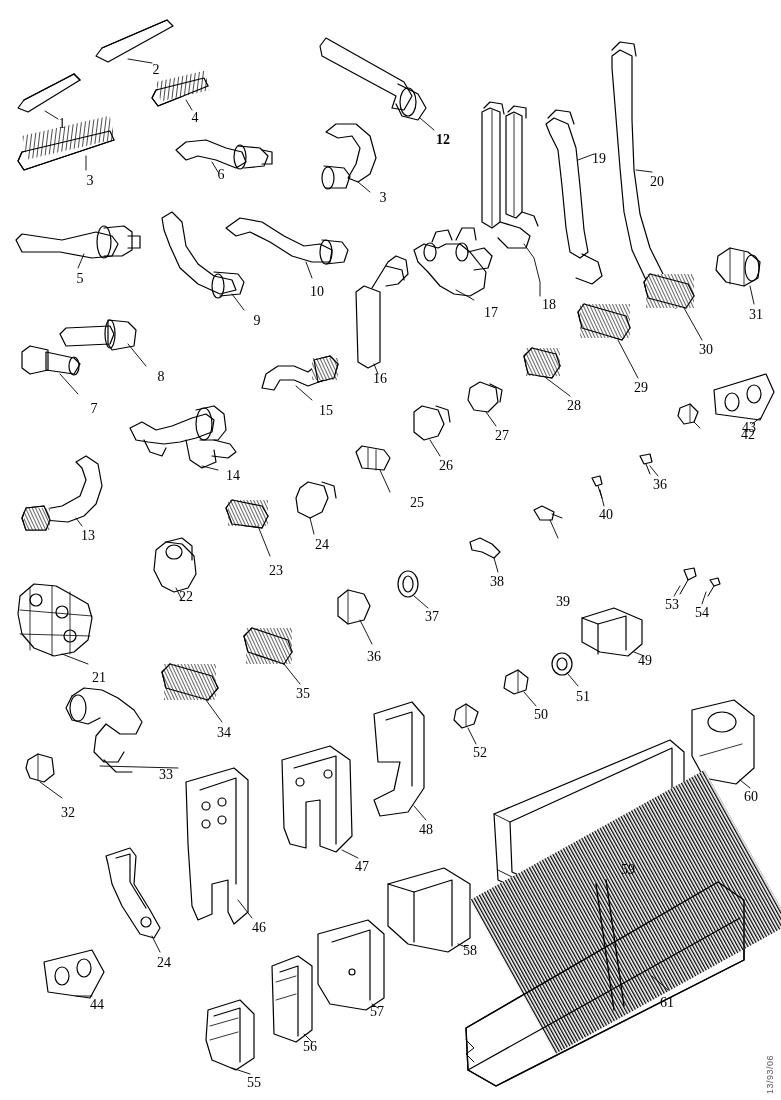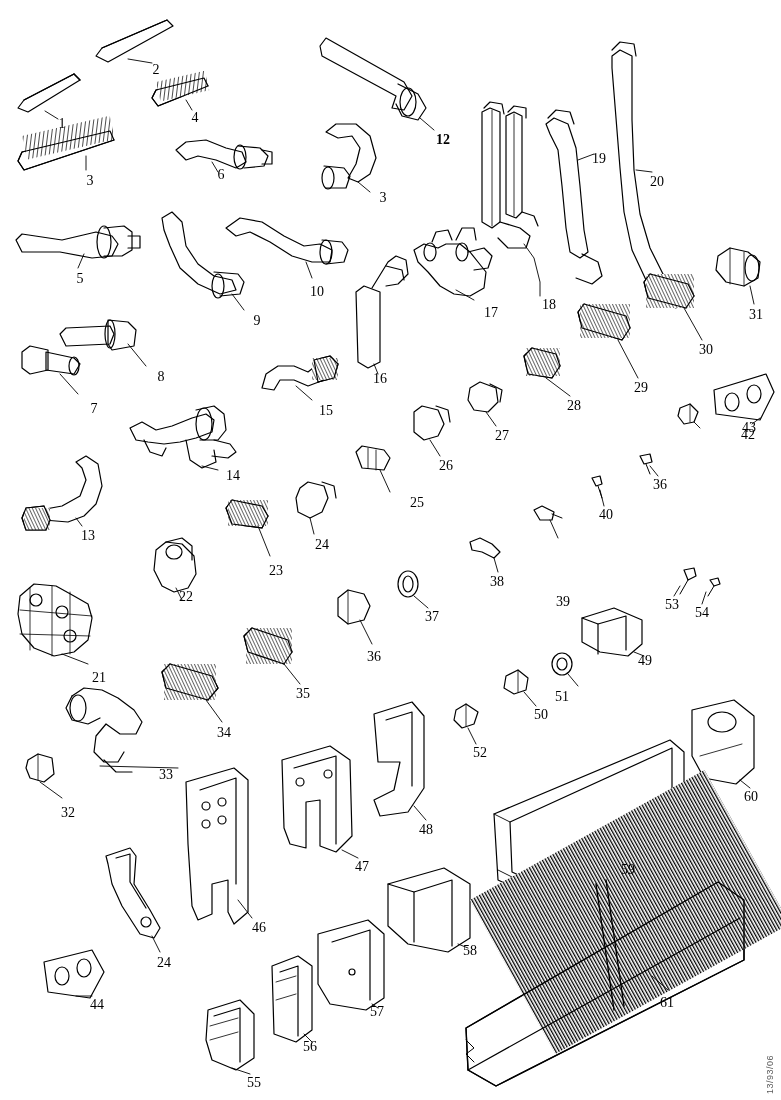--- a/index.html
+++ b/index.html
@@ -557,21 +557,21 @@
   <div class="callout" style="left:660px; top:485px;">36</div>
   <div class="callout" style="left:700px; top:435px;margin-left:48px;">42</div>
   <div class="callout" style="left:749px; top:428px;">43</div>
   <div class="callout" style="left:97px;  top:1005px;">44</div>
   <div class="callout" style="left:164px; top:963px;">24</div>
   <div class="callout" style="left:259px; top:928px;text-align:right;">46</div>
   <div class="callout" style="left:362px; top:867px;">47</div>
   <div class="callout" style="left:426px; top:830px;">48</div>
   <div class="callout" style="left:645px; top:661px;">49</div>
   <div class="callout" style="left:541px; top:715px;">50</div>
-  <div class="callout" style="left:562px; top:697px;text-align:center;">51</div>
+  <div class="callout" style="left:583px; top:697px;text-align:center;">51</div>
   <div class="callout" style="left:480px; top:753px;">52</div>
   <div class="callout" style="left:672px; top:605px;">53</div>
   <div class="callout" style="left:702px; top:613px;">54</div>
   <div class="callout" style="left:254px; top:1083px;">55</div>
   <div class="callout" style="left:310px; top:1047px;">56</div>
   <div class="callout" style="left:377px; top:1012px;">57</div>
   <div class="callout" style="left:470px; top:951px;">58</div>
   <div class="callout" style="left:628px; top:870px;">59</div>
   <div class="callout" style="left:751px; top:797px;">60</div>
   <div class="callout" style="left:667px; top:1003px;">61</div>

